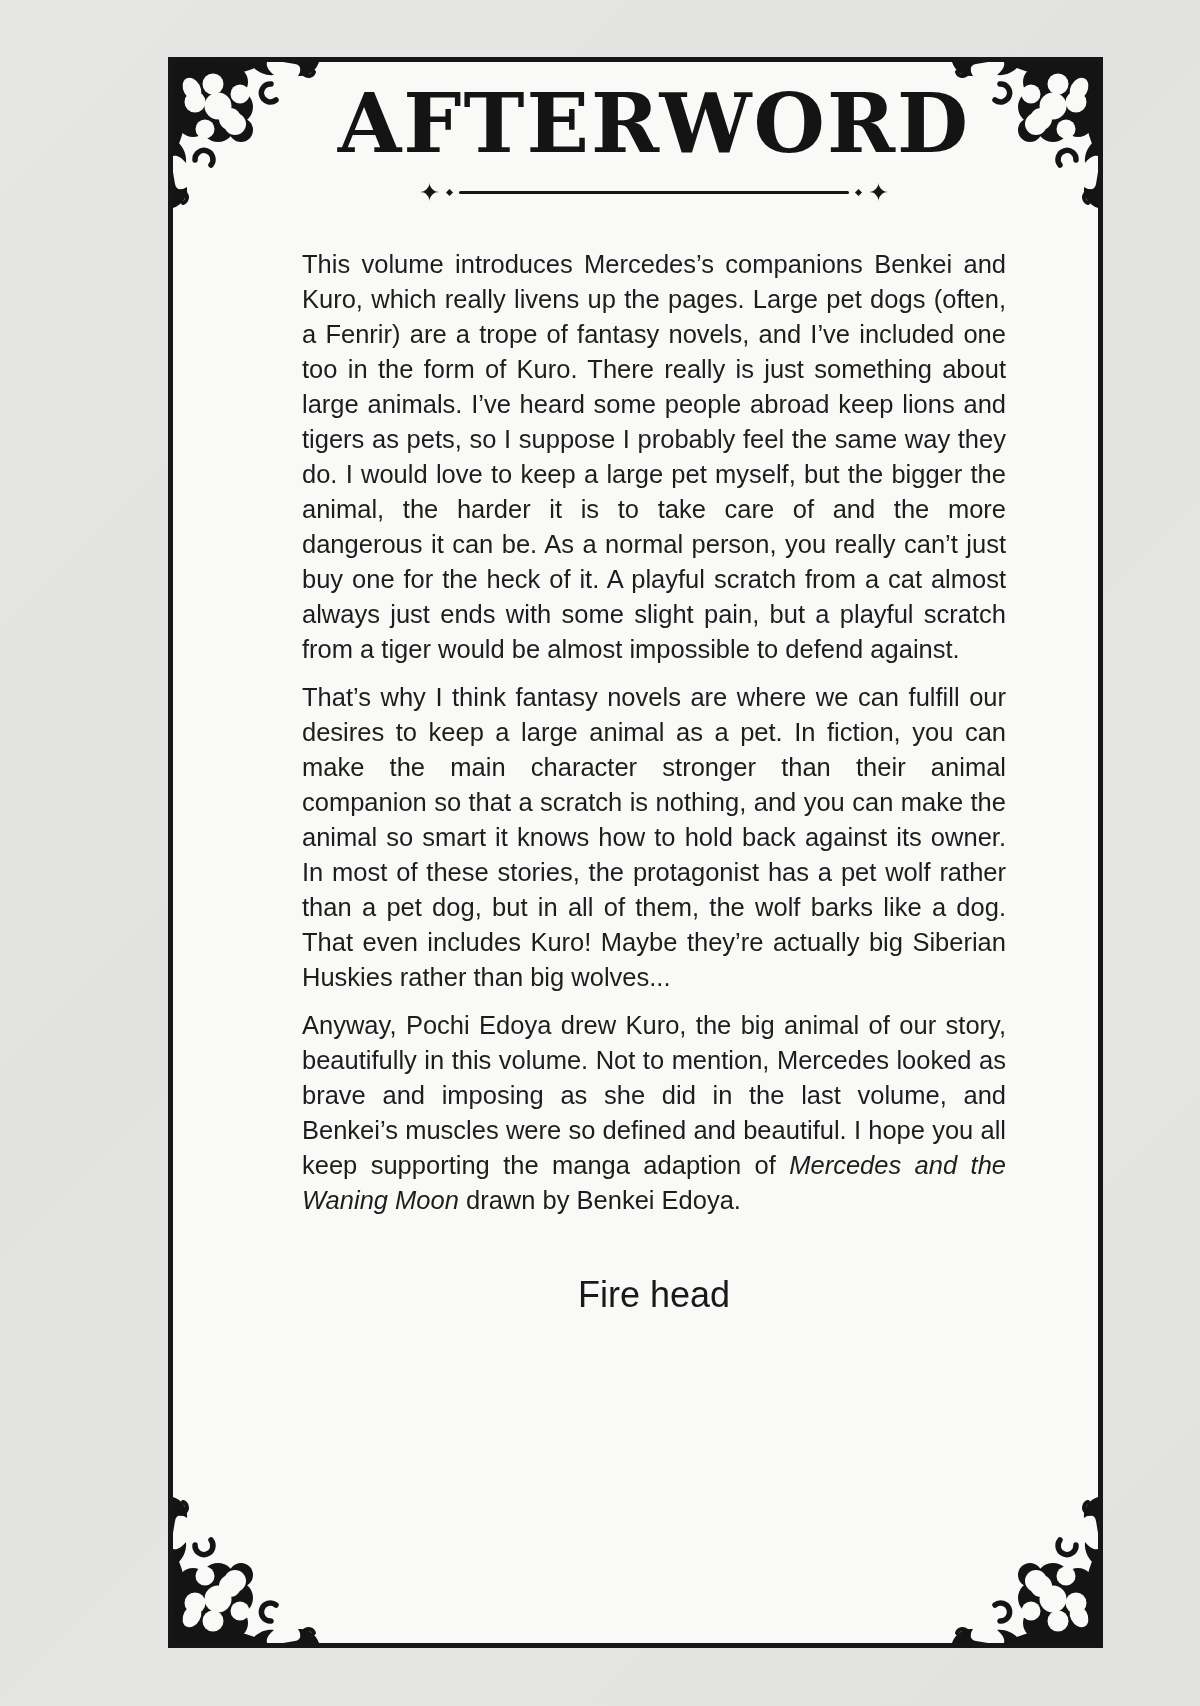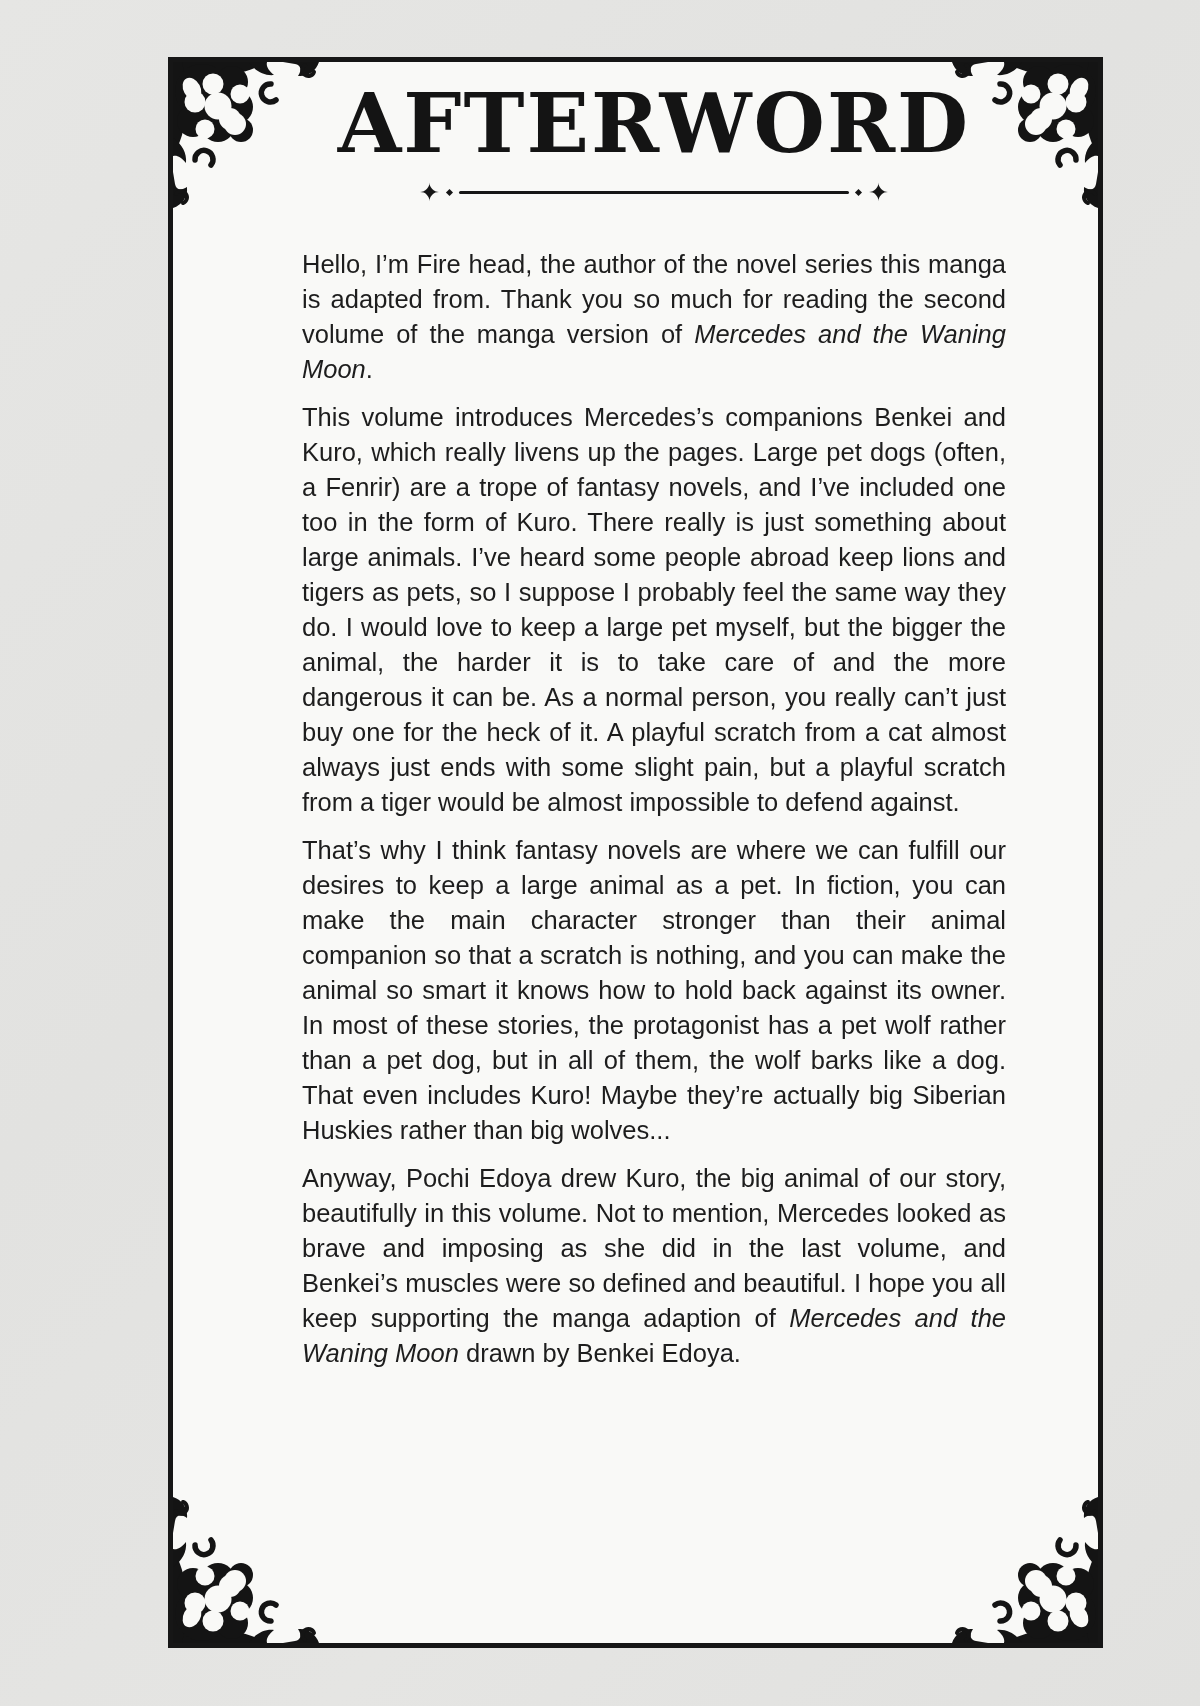--- a/index.html
+++ b/index.html
@@ -158,21 +158,21 @@
 
     <div class="divider">
       <span class="orn">✦</span>
       <span class="dot"></span>
       <span class="rule"></span>
       <span class="dot"></span>
       <span class="orn">✦</span>
     </div>
 
     <div class="paragraphs">
-        <p class="para"><span>Hello, I’m Fire head, the author of the novel series this manga is adapted from. Thank you so much for reading the second volume of the manga version of </span><em>Mercedes and the Waning Moon</em><span>.</span></p>
         <p class="para"><span>This volume introduces Mercedes’s companions Benkei and Kuro, which really livens up the pages. Large pet dogs (often, a Fenrir) are a trope of fantasy novels, and I’ve included one too in the form of Kuro. There really is just something about large animals. I’ve heard some people abroad keep lions and tigers as pets, so I suppose I probably feel the same way they do. I would love to keep a large pet myself, but the bigger the animal, the harder it is to take care of and the more dangerous it can be. As a normal person, you really can’t just buy one for the heck of it. A playful scratch from a cat almost always just ends with some slight pain, but a playful scratch from a tiger would be almost impossible to defend against.</span></p>
         <p class="para"><span>That’s why I think fantasy novels are where we can fulfill our desires to keep a large animal as a pet. In fiction, you can make the main character stronger than their animal companion so that a scratch is nothing, and you can make the animal so smart it knows how to hold back against its owner. In most of these stories, the protagonist has a pet wolf rather than a pet dog, but in all of them, the wolf barks like a dog. That even includes Kuro! Maybe they’re actually big Siberian Huskies rather than big wolves...</span></p>
         <p class="para"><span>Anyway, Pochi Edoya drew Kuro, the big animal of our story, beautifully in this volume. Not to mention, Mercedes looked as brave and imposing as she did in the last volume, and Benkei’s muscles were so defined and beautiful. I hope you all keep supporting the manga adaption of </span><em>Mercedes and the Waning Moon</em><span> drawn by Benkei Edoya.</span></p>
       </div>
 
+    <div class="signature">Fire head</div>
   </div>
 
 </div>
 
 </body></html>

